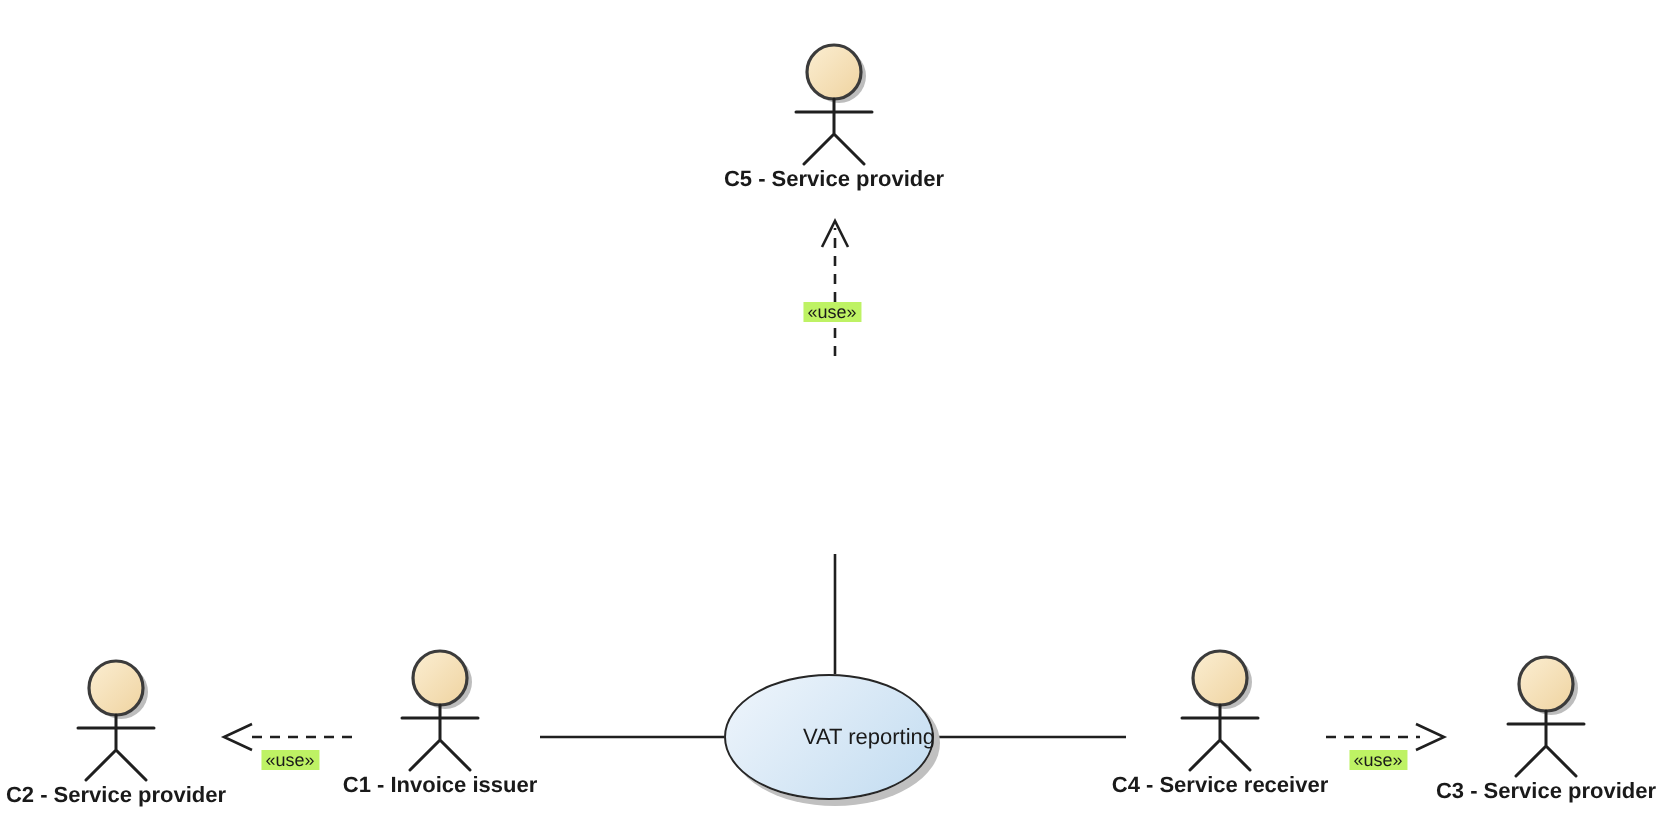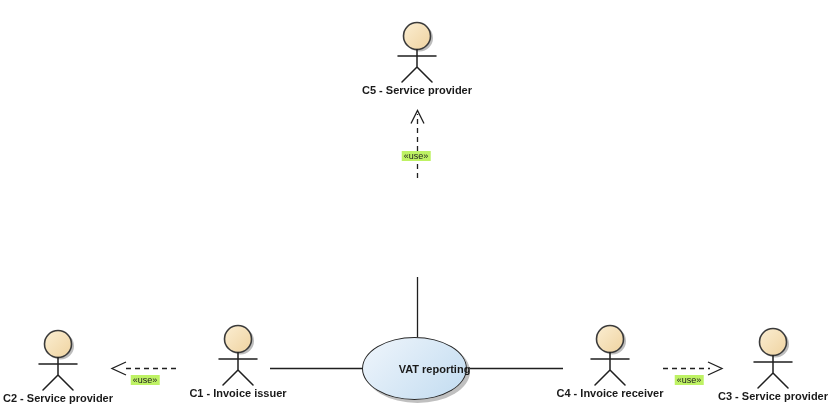--- a/index.html
+++ b/index.html
@@ -73,21 +73,21 @@
     border: 1.6px solid #262626;
     border-radius: 50%;
     background: linear-gradient(135deg, #edf4fb 5%, #c4ddf1 95%);
     box-shadow: 3px 3px 0 #c0c0c0;
     display: flex;
     align-items: center;
     justify-content: center;
   }
   #usecase .uc-label {
     font-size: 11px;
-    font-weight: bold;
+    font-weight: normal;
     color: #1a1a1a;
     white-space: nowrap;
     margin-left: 40px;
   }
   .use-label {
     position: absolute;
     transform: translate(-50%, -50%);
     font-size: 9px;
     color: #1a1a1a;
     background: #bef264;
@@ -131,21 +131,21 @@
   <div class="actor" style="left:337px; top:21px;">
     <svg viewBox="0 0 48 62" width="48" height="62">
       <circle class="head-shadow" cx="26.5" cy="17" r="13.5"></circle>
       <circle class="head" cx="24" cy="15" r="13.5"></circle>
       <path class="limbs" d="M24 28.5 L24 46 M5 35 L43 35 M24 46 L9 61 M24 46 L39 61"></path>
     </svg>
     <div class="actor-label">C5 - Service provider</div>
   </div>
 
 
-  <div class="actor" style="left:158px; top:324px;">
+  <div class="actor" style="left:140px; top:324px;">
     <svg viewBox="0 0 48 62" width="48" height="62">
       <circle class="head-shadow" cx="26.5" cy="17" r="13.5"></circle>
       <circle class="head" cx="24" cy="15" r="13.5"></circle>
       <path class="limbs" d="M24 28.5 L24 46 M5 35 L43 35 M24 46 L9 61 M24 46 L39 61"></path>
     </svg>
     <div class="actor-label">C1 - Invoice issuer</div>
   </div>
 
   <div class="actor" style="left:-22px; top:329px;">
     <svg viewBox="0 0 48 62" width="48" height="62">
@@ -155,21 +155,21 @@
     </svg>
     <div class="actor-label">C2 - Service provider</div>
   </div>
 
   <div class="actor" style="left:530px; top:324px;">
     <svg viewBox="0 0 48 62" width="48" height="62">
       <circle class="head-shadow" cx="26.5" cy="17" r="13.5"></circle>
       <circle class="head" cx="24" cy="15" r="13.5"></circle>
       <path class="limbs" d="M24 28.5 L24 46 M5 35 L43 35 M24 46 L9 61 M24 46 L39 61"></path>
     </svg>
-    <div class="actor-label">C4 - Invoice receiver</div>
+    <div class="actor-label">C4 - Service receiver</div>
   </div>
 
   <div class="actor" style="left:693px; top:327px;">
     <svg viewBox="0 0 48 62" width="48" height="62">
       <circle class="head-shadow" cx="26.5" cy="17" r="13.5"></circle>
       <circle class="head" cx="24" cy="15" r="13.5"></circle>
       <path class="limbs" d="M24 28.5 L24 46 M5 35 L43 35 M24 46 L9 61 M24 46 L39 61"></path>
     </svg>
     <div class="actor-label">C3 - Service provider</div>
   </div>

